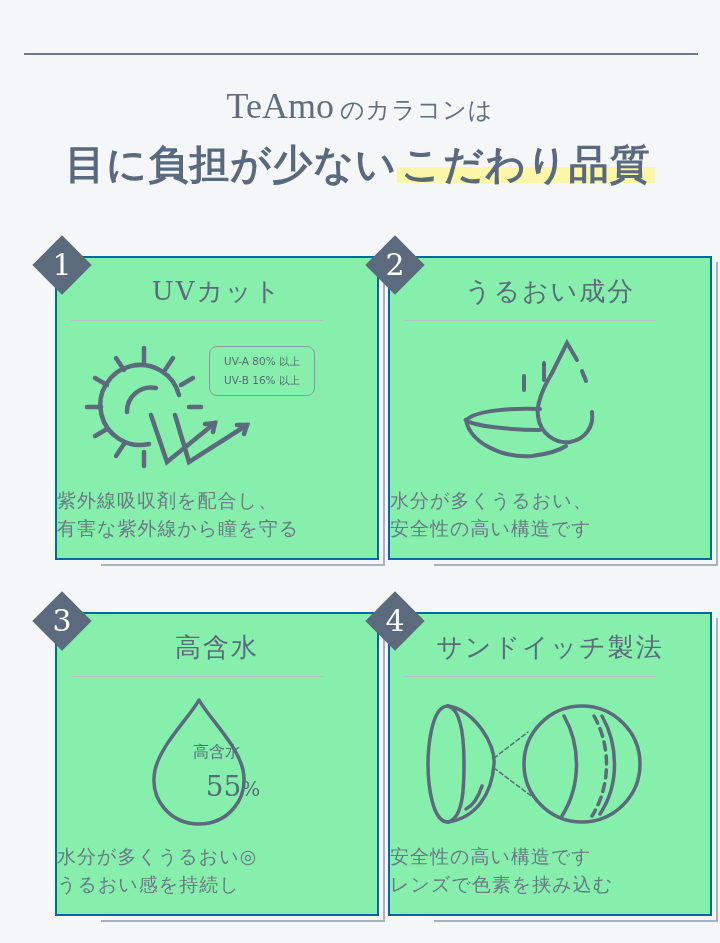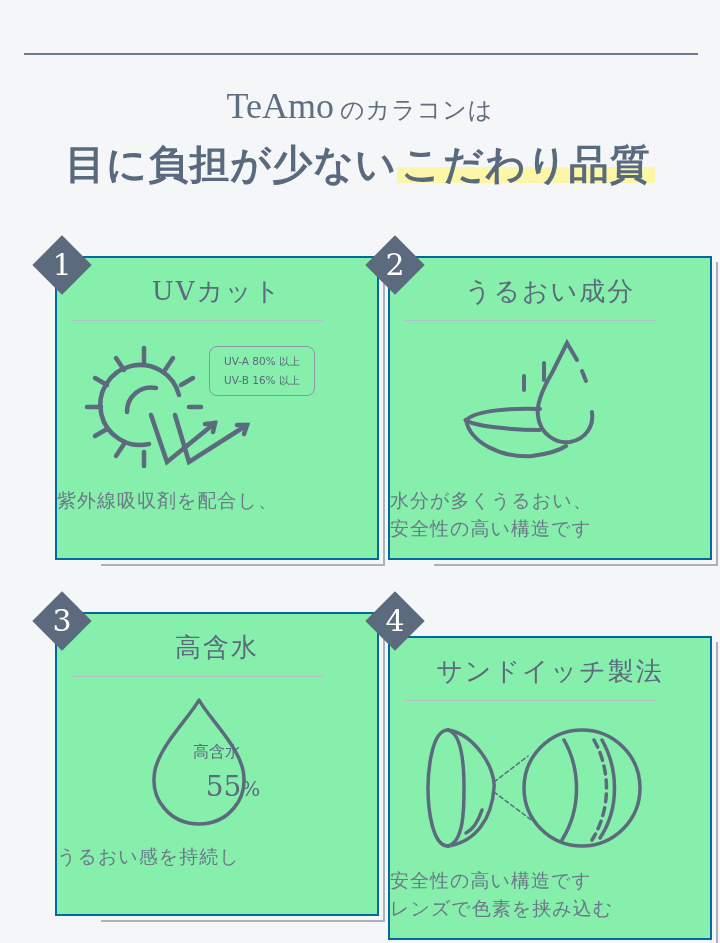--- a/index.html
+++ b/index.html
@@ -59,20 +59,21 @@
     <path d="M126 84 L136 83 L134 92"></path>
     <path d="M96 75 L110 122 L168 85"></path>
     <path d="M158 85 L168 85 L165 94"></path>
   </svg>
   <div class="uv-box">
     <div>UV-A 80% 以上</div>
     <div>UV-B 16% 以上</div>
   </div>
   <div class="card-desc">
     <div>紫外線吸収剤を配合し、</div>
+    <div>有害な紫外線から瞳を守る</div>
   </div>
 </div>
 <div class="badge" style="left:41px;top:244px;"></div>
 <div class="badge-num" style="left:32px;top:250px;">1</div>
 
 <div class="card" style="left:388px;top:256px;text-decoration:underline;">
   <div class="card-title">うるおい成分</div>
   <div class="card-rule"></div>
   <svg class="icon" style="left:62px;top:80px;" width="160" height="130" viewBox="0 0 160 130" fill="none" stroke="#5b6a7c" stroke-width="4" stroke-linecap="round">
 
@@ -97,27 +98,28 @@
   <div class="card-title">高含水</div>
   <div class="card-rule"></div>
   <svg class="icon" style="left:92px;top:82px;" width="100" height="132" viewBox="0 0 100 132" fill="none" stroke="#5b6a7c" stroke-width="3.5" stroke-linejoin="round">
     <path d="M50 4 C40 22 12 48 6 74 C0 104 22 128 50 128 C78 128 100 104 94 74 C88 48 60 22 50 4 Z"></path>
   </svg>
   <div class="drop-text" style="top:128px;font-size:16px;">高含水</div>
   <div class="drop-text" style="top:156px;font-size:28px;padding-left:16px;">
     <span>55</span><span style="font-size:20px;">%</span>
   </div>
   <div class="card-desc">
+    <div>水分が多くうるおい◎</div>
     <div>うるおい感を持続し</div>
   </div>
 </div>
 <div class="badge" style="left:41px;top:600px;"></div>
 <div class="badge-num" style="left:32px;top:606px;">3</div>
 
-<div class="card" style="left:388px;top:612px;margin-top:24px;">
+<div class="card" style="left:388px;top:612px;">
   <div class="card-title">サンドイッチ製法</div>
   <div class="card-rule"></div>
   <svg class="icon" style="left:34px;top:80px;" width="220" height="134" viewBox="0 0 220 134" fill="none" stroke="#5b6a7c" stroke-width="3.5" stroke-linecap="round">
 
     <path d="M24 12 C6 12 4 60 4 70 C4 90 8 128 24 128"></path>
     <path d="M24 12 C40 16 40 60 40 70 C40 90 40 124 24 128"></path>
     <path d="M24 12 C50 16 72 50 70 70 C68 100 52 124 24 128"></path>
     <path d="M58 92 C54 104 48 112 42 115"></path>
 
     <line x1="70" y1="64" x2="104" y2="38" stroke-width="1.5" stroke-dasharray="4 3"></line>

